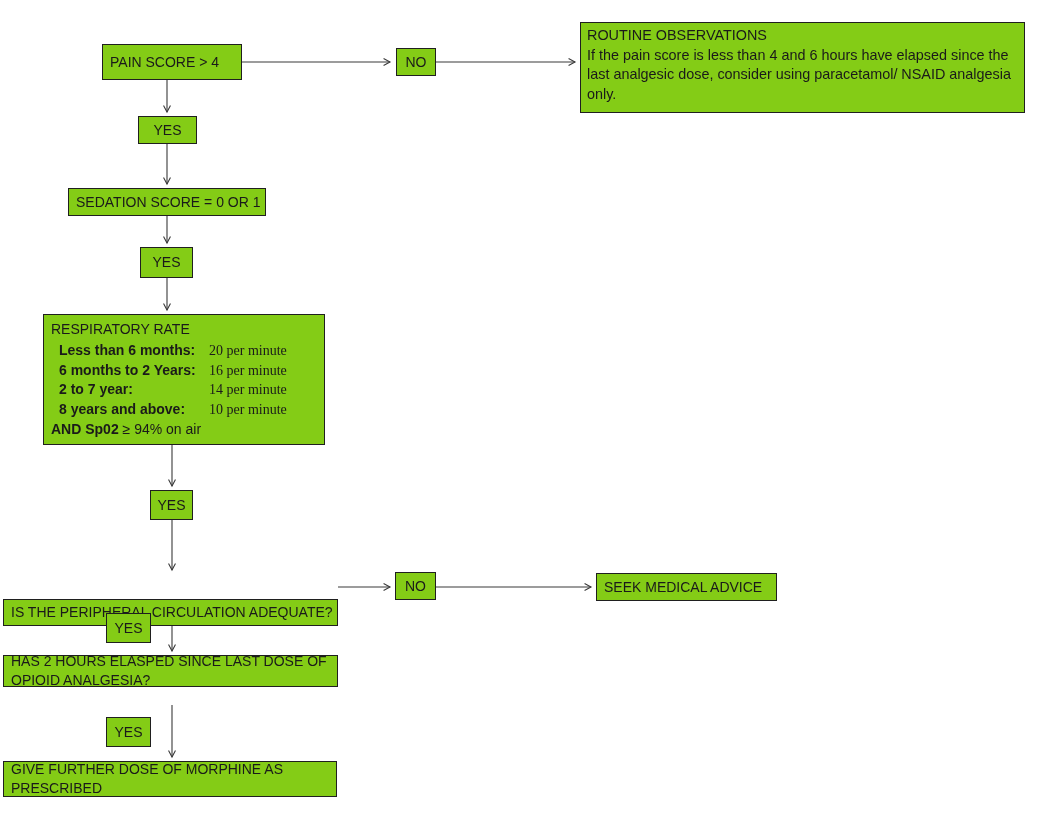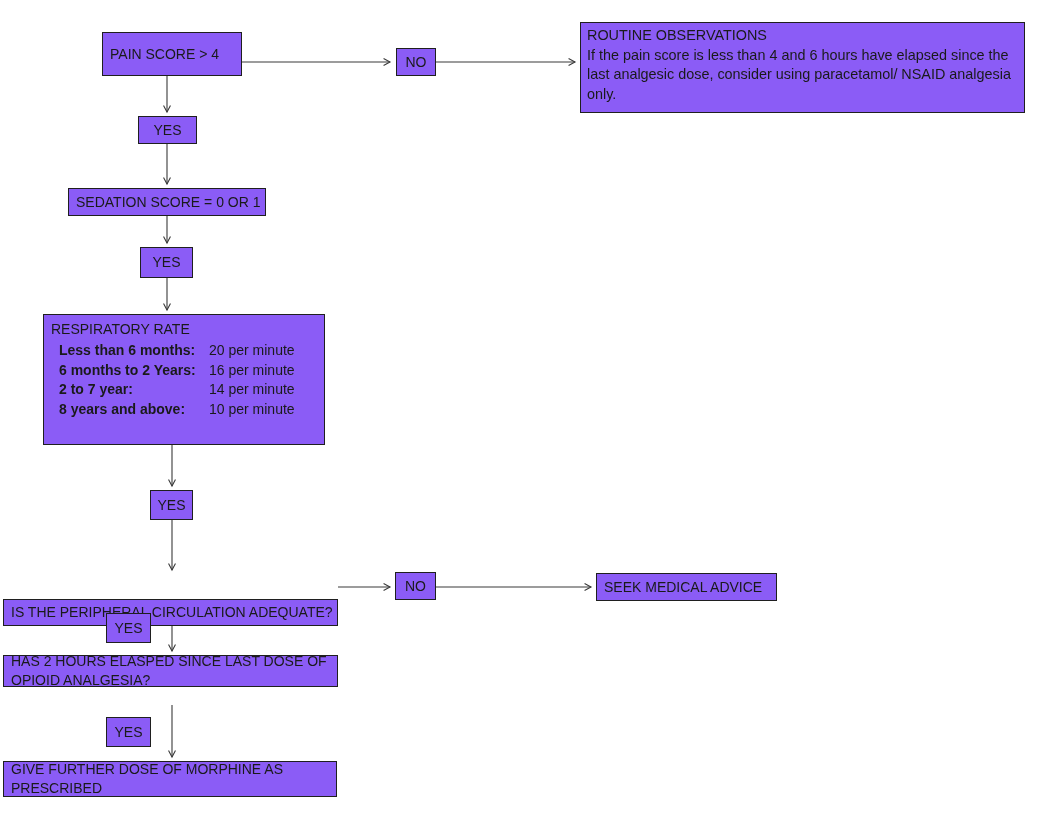--- a/index.html
+++ b/index.html
@@ -9,34 +9,34 @@
     background:#fff;
     font-family:"Liberation Sans", sans-serif;
     color:#1a1a1a;
     overflow:hidden;
   }
   .arrows{position:absolute;left:0;top:0;width:1039px;height:820px;pointer-events:none;}
   .box{
     position:absolute;
     box-sizing:border-box;
     border:1.4px solid #1f1f1f;
-    background:#8b5cf6;
+    background:#84cc16;
     font-size:14px;
     line-height:19px;
     display:flex;
     align-items:center;
     padding:2px 7px;
   }
   .box.center{justify-content:center;padding:2px 8px;}
   .box.block{display:block;align-items:flex-start;}
   .nowrap{white-space:nowrap;}
   .rr-title{margin:0 0 1px 0;}
   .rr-row{display:flex;padding-left:8px;}
   .rr-label{font-weight:bold;width:150px;flex:0 0 auto;}
-  .rr-value{flex:1;}
+  .rr-value{flex:1;font-family:Liberation Serif, serif;}
   .rr-footer .bold{font-weight:bold;}
   .rt-title{margin-bottom:0;}
   .dose-title{font-weight:bold;text-decoration:underline;}
   .dose-body{margin-top:19px;}
 </style>
 </head>
 <body>
 
 <div class="canvas">
 
@@ -55,21 +55,21 @@
       <line x1="167" y1="278" x2="167" y2="310" marker-end="url(#arr)"></line>
       <line x1="172" y1="445" x2="172" y2="486" marker-end="url(#arr)"></line>
       <line x1="172" y1="520" x2="172" y2="570" marker-end="url(#arr)"></line>
       <line x1="338" y1="587" x2="390" y2="587" marker-end="url(#arr)"></line>
       <line x1="436" y1="587" x2="591" y2="587" marker-end="url(#arr)"></line>
       <line x1="172" y1="601" x2="172" y2="651" marker-end="url(#arr)"></line>
       <line x1="172" y1="705" x2="172" y2="757" marker-end="url(#arr)"></line>
     </g>
   </svg>
 
-  <div class="box nowrap" style="left:102px;top:32px;width:140px;height:44px;">
+  <div class="box nowrap" style="left:102px;top:44px;width:140px;height:36px;">
     <span>PAIN SCORE &gt; 4</span>
   </div>
 
   <div class="box center nowrap" style="left:396px;top:48px;width:40px;height:28px;">
     <span>NO</span>
   </div>
 
   <div class="box block" style="left:580px;top:22px;width:445px;height:91px;padding:3px 6px;font-size:14.4px;line-height:19.5px;">
     <div class="rt-title">ROUTINE OBSERVATIONS</div>
     <div>If the pain score is less than 4 and 6 hours have elapsed since the last analgesic dose, consider using paracetamol/ NSAID analgesia only.</div>
@@ -98,20 +98,23 @@
       <span class="rr-value">16 per minute</span>
     </div>
     <div class="rr-row">
       <span class="rr-label">2 to 7 year:</span>
       <span class="rr-value">14 per minute</span>
     </div>
     <div class="rr-row">
       <span class="rr-label">8 years and above:</span>
       <span class="rr-value">10 per minute</span>
     </div>
+    <div class="rr-footer">
+      <span class="bold">AND Sp02</span><span> ≥ 94% on air</span>
+    </div>
   </div>
 
   <div class="box center nowrap" style="left:150px;top:490px;width:43px;height:30px;">
     <span>YES</span>
   </div>
 
   <div class="box nowrap" style="left:3px;top:599px;width:335px;height:27px;">
     <span>IS THE PERIPHERAL CIRCULATION ADEQUATE?</span>
   </div>
 

